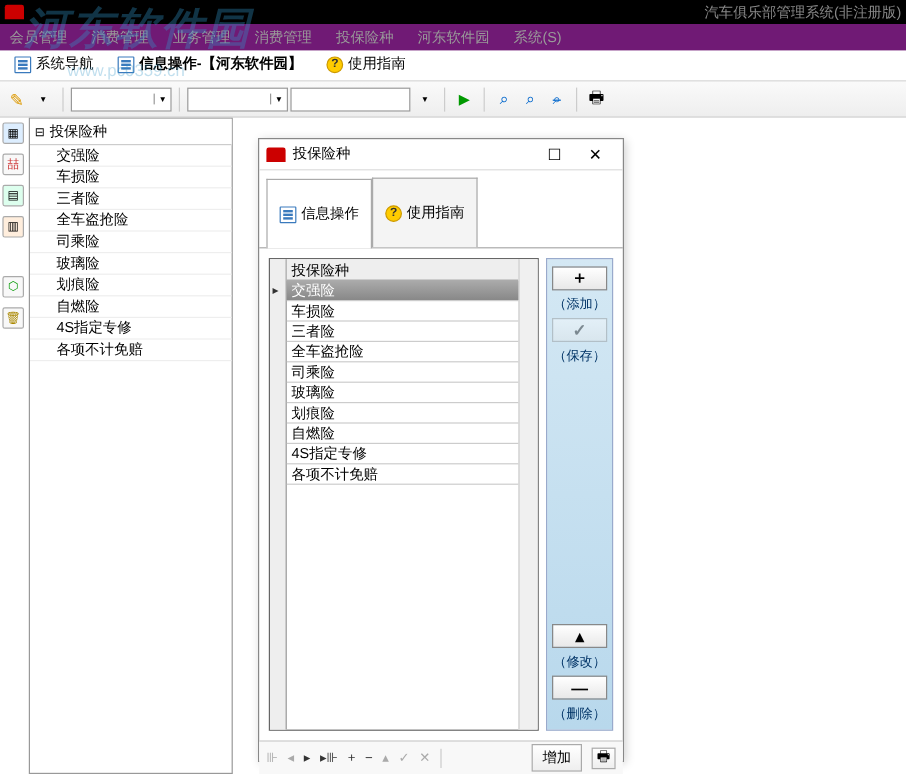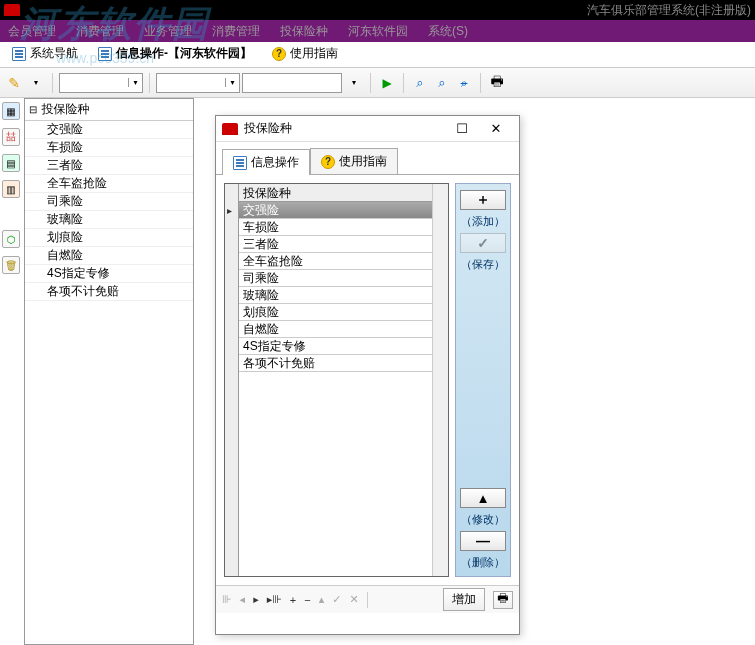--- a/index.html
+++ b/index.html
@@ -37,21 +37,21 @@
     .tree-panel .tree-header .expand { font-size: 10px; }
     .tree-panel .tree-item { padding: 1px 4px 1px 22px; border-bottom: 1px solid #eee; cursor: pointer; font-size: 12px; line-height: 15px; }
     
     .dialog { position: absolute; left: 215px; top: 115px; width: 305px; height: 520px; background: #fff; border: 1px solid #888; box-shadow: 2px 2px 8px rgba(0,0,0,0.2); }
     .dialog-titlebar { height: 26px; display: flex; align-items: center; padding: 0 6px; border-bottom: 1px solid #ddd; }
     .dialog-titlebar .dicon { width: 16px; height: 12px; background: #c00; border-radius: 2px 2px 0 0; margin-right: 6px; }
     .dialog-titlebar .dtitle { flex: 1; font-size: 12px; }
     .dialog-titlebar .winbtn { width: 34px; height: 20px; display: flex; align-items: center; justify-content: center; cursor: pointer; font-size: 13px; font-family: Arial; }
     
     .dialog-tabs { display: flex; padding: 6px 6px 0 6px; gap: 0; border-bottom: 1px solid #aaa; }
-    .dialog-tabs .dtab { display: flex; align-items: center; gap: 4px; padding: 4px 10px; border: 1px solid #aaa; border-bottom: none; background: #f4f4f4; cursor: pointer; }
+    .dialog-tabs .dtab { display: flex; align-items: center; gap: 4px; padding: 20px 10px; border: 1px solid #aaa; border-bottom: none; background: #f4f4f4; cursor: pointer; }
     .dialog-tabs .dtab.active { background: #fff; position: relative; top: 1px; }
     
     .dialog-body { display: flex; height: 410px; padding: 8px; gap: 6px; }
     .grid-wrap { flex: 1; display: flex; border: 1px solid #666; background: #fff; }
     .grid-gutter { width: 14px; background: #eee; border-right: 1px solid #999; }
     .grid-col { flex: 1; display: flex; flex-direction: column; }
     .grid-header { height: 18px; border-bottom: 1px solid #999; background: #eee; padding: 1px 4px; font-size: 12px; }
     .grid-row { height: 17px; border-bottom: 1px solid #ccc; padding: 0 4px; font-size: 12px; line-height: 17px; position: relative; }
     .grid-row.selected { background: linear-gradient(#aaa,#888); color: #fff; }
     .grid-row.selected::before { content: "▸"; position: absolute; left: -12px; top: 0; color: #333; font-size: 10px; }

